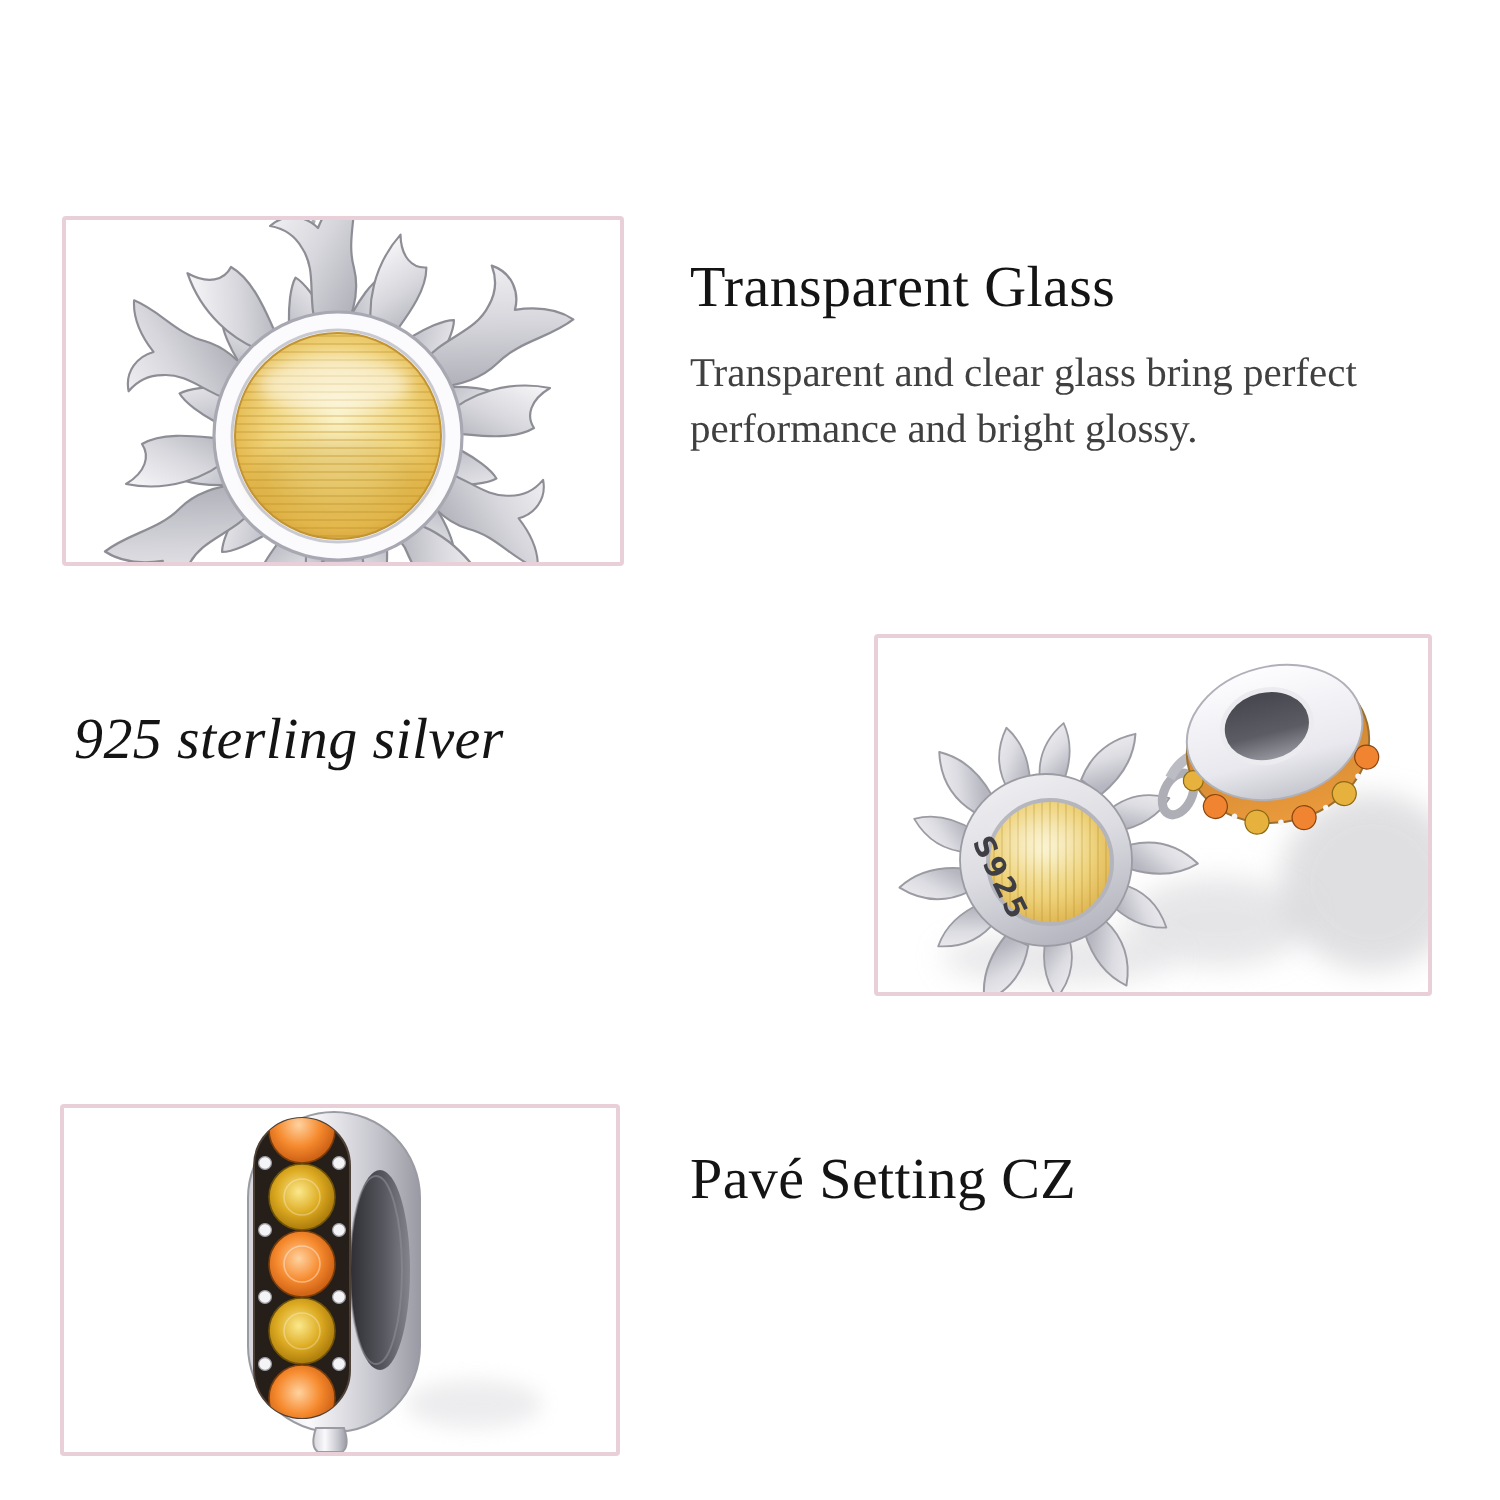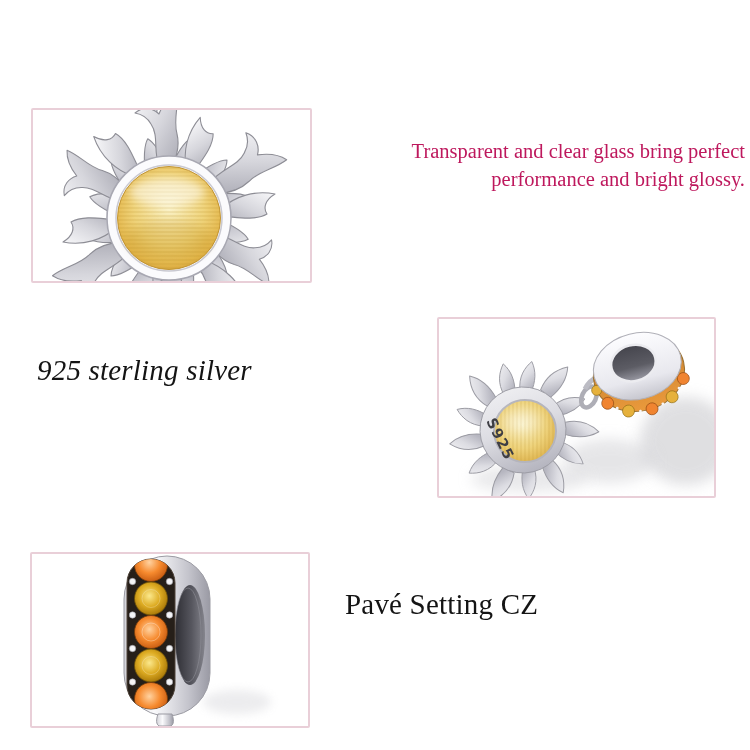--- a/index.html
+++ b/index.html
@@ -11,29 +11,28 @@
     position:absolute;background:#ffffff;border:2px solid #e9cfd8;border-radius:2px;
     overflow:hidden;box-sizing:border-box;
   }
   .photo-frame svg{display:block;}
   #frame-1{left:31px;top:108px;width:281px;height:175px;}
   #frame-2{left:437px;top:317px;width:279px;height:181px;}
   #frame-3{left:30px;top:552px;width:280px;height:176px;}
   .txt{position:absolute;}
   #text-1{left:345px;top:126px;width:400px;}
   #text-2{left:37px;top:352px;width:400px;font-style:italic;}
-  #text-3{left:345px;top:586px;width:405px;}
+  #text-3{left:345px;top:572px;width:405px;}
   .sec-heading{
     margin:0;font-size:29px;font-weight:400;color:#141414;line-height:36px;
     letter-spacing:0.2px;
   }
   .sec-desc{
-    margin:11px 0 0 0;font-size:20.5px;color:#be185d;line-height:28.3px;
+    margin:11px 0 0 0;font-size:20.5px;color:#404040;line-height:28.3px;
     white-space:pre-line;
-    text-align:right;
   }
 </style>
 </head>
 <body>
 
 <div class="photo-frame" id="frame-1">
   <svg width="277" height="171" viewBox="0 0 277 171">
     <defs>
       <linearGradient id="silver1" x1="0" y1="0" x2="1" y2="1">
         <stop offset="0" stop-color="#f8f8fa"></stop>
@@ -104,20 +103,21 @@
       <circle cx="136" cy="108" r="51.5" fill="url(#glass1)"></circle>
       <circle cx="136" cy="108" r="51.5" fill="url(#hstripes)"></circle>
       <ellipse cx="136" cy="130" rx="44" ry="20" fill="#b8860f" opacity="0.18" filter="url(#soft1)"></ellipse>
       <ellipse cx="134" cy="82" rx="38" ry="14" fill="#ffffff" opacity="0.5" filter="url(#soft1)"></ellipse>
       <circle cx="136" cy="108" r="51.5" fill="none" stroke="#c19434" stroke-width="1"></circle>
     </g>
   </svg>
 </div>
 
 <div class="txt" id="text-1">
+  <h2 class="sec-heading">Transparent Glass</h2>
   <p class="sec-desc">Transparent and clear glass bring perfect
 performance and bright glossy.</p>
 </div>
 
 <div class="txt" id="text-2">
   <h2 class="sec-heading">925 sterling silver</h2>
 </div>
 
 <div class="photo-frame" id="frame-2">
   <svg width="275" height="177" viewBox="0 0 275 177">

